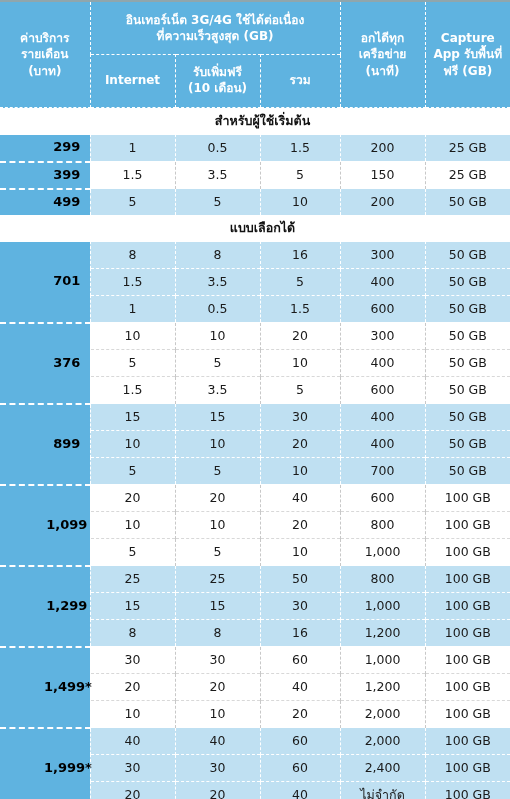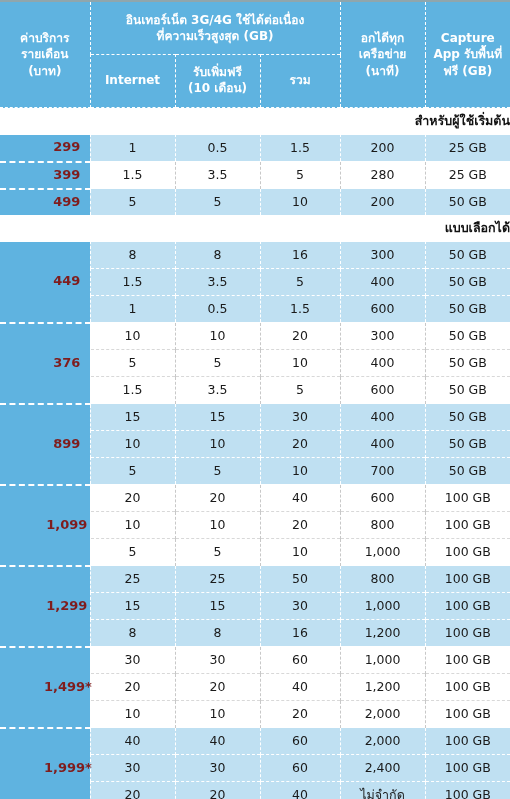--- a/index.html
+++ b/index.html
@@ -43,32 +43,32 @@
     background:#5fb3e0;color:#ffffff;font-weight:bold;
     font-size:12px;line-height:1.3;
     border-top:1px dashed #ffffff;
     border-right:1px dashed #ffffff;
   }
   .hdr-bottom{border-bottom:1px dashed #ffffff;margin-top:24px;}
 
   
   .section-row td{
     background:#ffffff;
-    text-align:right;
+    text-align:center;
     font-weight:bold;
     font-size:12.5px;
     color:#111111;
     padding-left:15px;
     height:26px;
   }
 
   
   .price{
     background:#5fb3e0;
-    color:#7f1d1d;
+    color:#000000;
     font-weight:bold;
     font-size:13px;
     border-right:1px dashed #ffffff;
     padding-left:44px;
   }
   .grp-top{border-top:2px dashed #ffffff;}
 
   
   .dc{
     border-right:1px dashed #c8c8c8;
@@ -136,36 +136,36 @@
           <td class="dc shade grp-sep-top">0.5</td>
           <td class="dc shade grp-sep-top">1.5</td>
           <td class="dc shade grp-sep-top">200</td>
           <td class="dc shade last grp-sep-top">25 GB</td>
         </tr>
         <tr>
           <td class="price grp-top" rowspan="1">399</td>
           <td class="dc plain grp-sep-top">1.5</td>
           <td class="dc plain grp-sep-top">3.5</td>
           <td class="dc plain grp-sep-top">5</td>
-          <td class="dc plain grp-sep-top">280</td>
+          <td class="dc plain grp-sep-top">150</td>
           <td class="dc plain last grp-sep-top">25 GB</td>
         </tr>
         <tr>
           <td class="price grp-top" rowspan="1">499</td>
           <td class="dc shade grp-sep-top">5</td>
           <td class="dc shade grp-sep-top">5</td>
           <td class="dc shade grp-sep-top">10</td>
           <td class="dc shade grp-sep-top">200</td>
           <td class="dc shade last grp-sep-top">50 GB</td>
         </tr>
         <tr class="section-row">
           <td colspan="6">แบบเลือกได้</td>
         </tr>
         <tr>
-          <td class="price" rowspan="3">449</td>
+          <td class="price" rowspan="3">701</td>
           <td class="dc shade grp-sep-top">8</td>
           <td class="dc shade grp-sep-top">8</td>
           <td class="dc shade grp-sep-top">16</td>
           <td class="dc shade grp-sep-top">300</td>
           <td class="dc shade last grp-sep-top">50 GB</td>
         </tr>
         <tr>
           <td class="dc shade">1.5</td>
           <td class="dc shade">3.5</td>
           <td class="dc shade">5</td>

